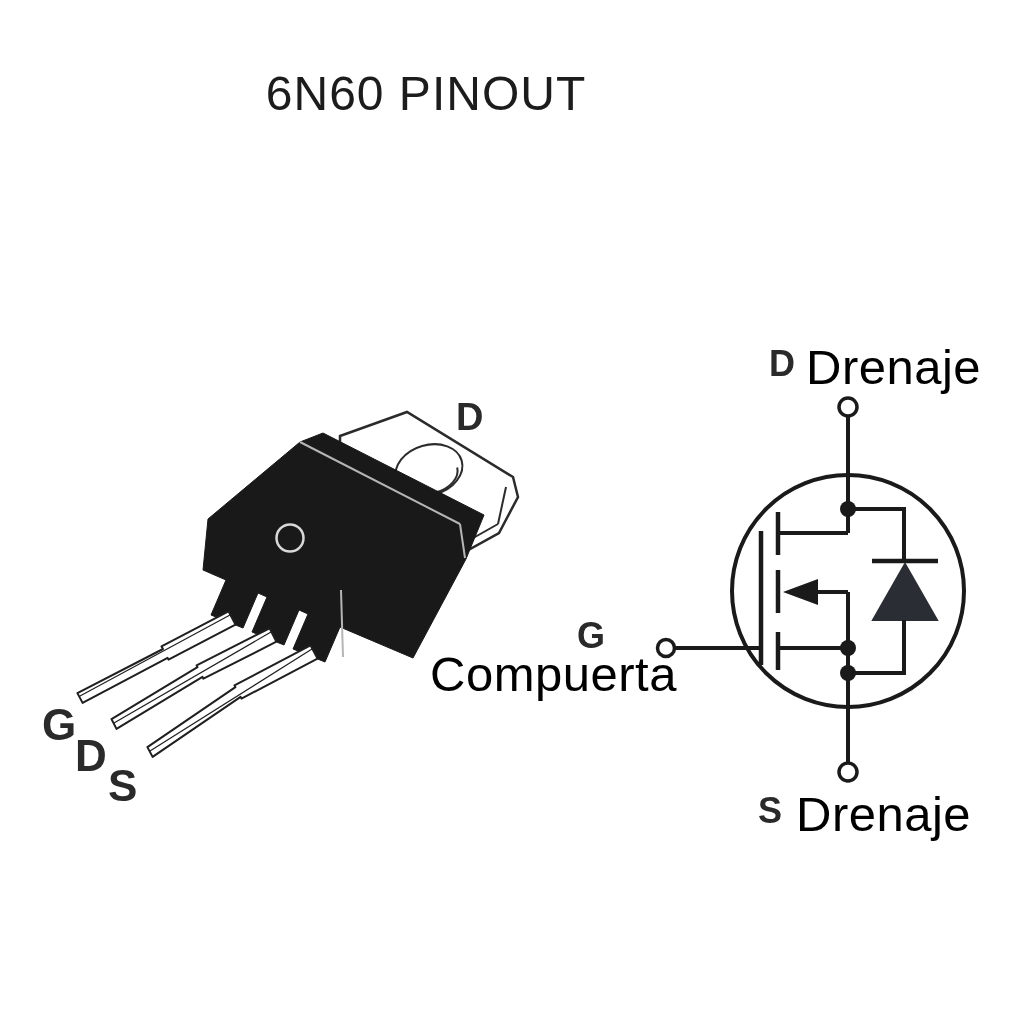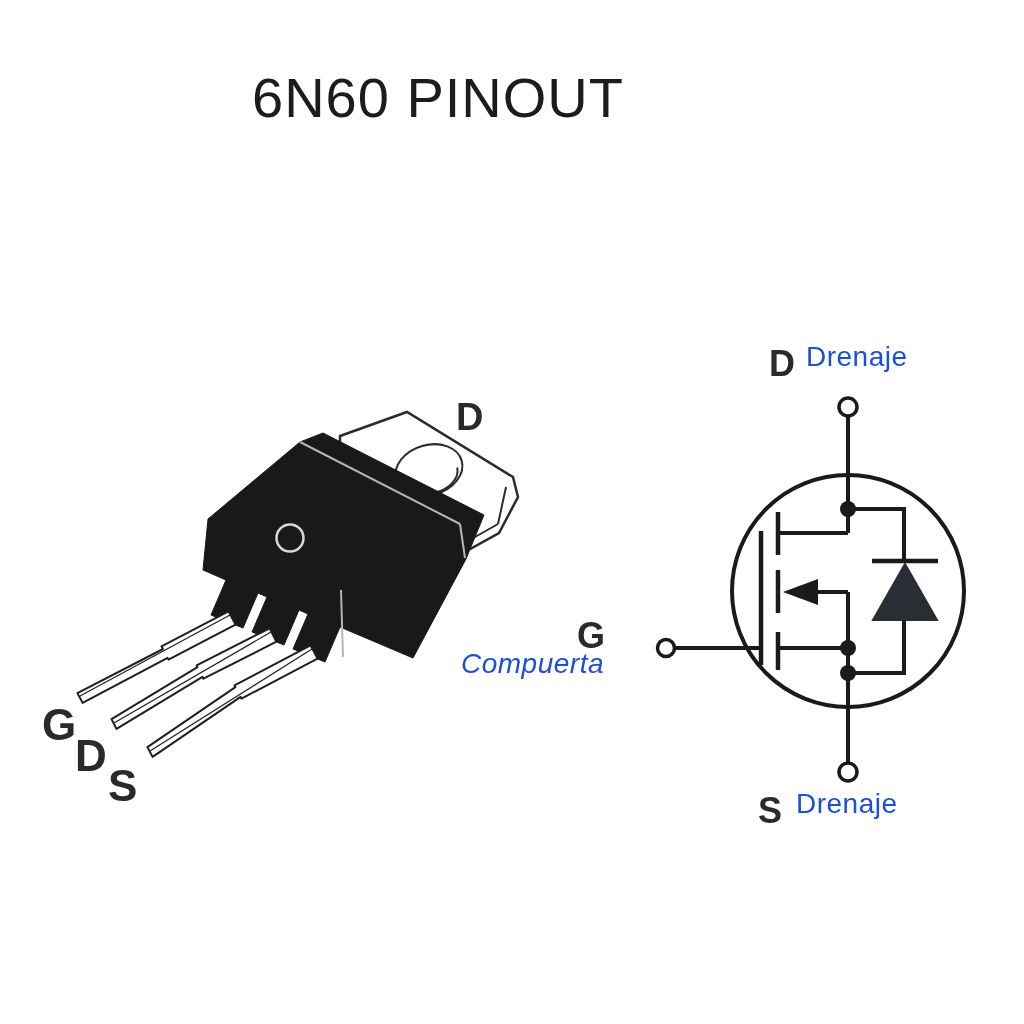--- a/index.html
+++ b/index.html
@@ -3,27 +3,27 @@
 <meta charset="utf-8">
 <style>
   html,body{margin:0;padding:0;}
   body{
     width:1024px;height:1024px;position:relative;background:#ffffff;
     font-family:"Liberation Sans","DejaVu Sans",sans-serif;
     color:#1c1c1c;overflow:hidden;
   }
   .abs{position:absolute;line-height:1;white-space:nowrap;}
   .title{
-    top:70px;left:12px;width:852px;text-align:center;
-    font-size:56px;font-weight:400;letter-spacing:1px;color:#1c1c1c;
+    top:70px;left:0;width:852px;text-align:center;
+    font-size:48px;font-weight:400;letter-spacing:1px;color:#1c1c1c;
   }
   .pin-bold{font-weight:700;color:#2a2a2a;}
   .pkg-pin{font-size:44px;}
   .sch-pin{font-size:36px;}
-  .sch-name{font-size:28px;font-weight:400;letter-spacing:0.5px;color:#1d4ed8;}
+  .sch-name{font-size:49px;font-weight:400;letter-spacing:0.5px;color:#000000;}
   svg{position:absolute;overflow:visible;}
   .wire{stroke:#1a1a1a;stroke-width:4;fill:none;}
   .wire-thick{stroke:#1a1a1a;stroke-width:4.5;fill:none;}
   .terminal{fill:#ffffff;stroke:#1a1a1a;stroke-width:3.5;}
   .junction{fill:#1a1a1a;stroke:none;}
   .outline{fill:#ffffff;stroke:#2b2b2b;stroke-width:2.5;}
   .thinline{fill:none;stroke:#2b2b2b;stroke-width:2;}
   .facet{stroke:#b5b5b5;stroke-width:2;fill:none;}
 </style>
 </head>
@@ -100,16 +100,16 @@
     <polyline class="wire" points="904,620 904,673 848,673"></polyline>
   </g>
 
   <circle class="terminal" cx="848" cy="772" r="9"></circle>
 </svg>
 
 <div class="abs pin-bold sch-pin" style="left:769px;top:346px;">D</div>
 <div class="abs sch-name" style="left:806px;top:343px;">Drenaje</div>
 
 <div class="abs pin-bold sch-pin" style="left:577px;top:618px;">G</div>
-<div class="abs sch-name" style="left:461px;top:650px;font-style:italic;">Compuerta</div>
+<div class="abs sch-name" style="left:430px;top:650px;">Compuerta</div>
 
 <div class="abs pin-bold sch-pin" style="left:758px;top:793px;">S</div>
 <div class="abs sch-name" style="left:796px;top:790px;">Drenaje</div>
 
 </body></html>

